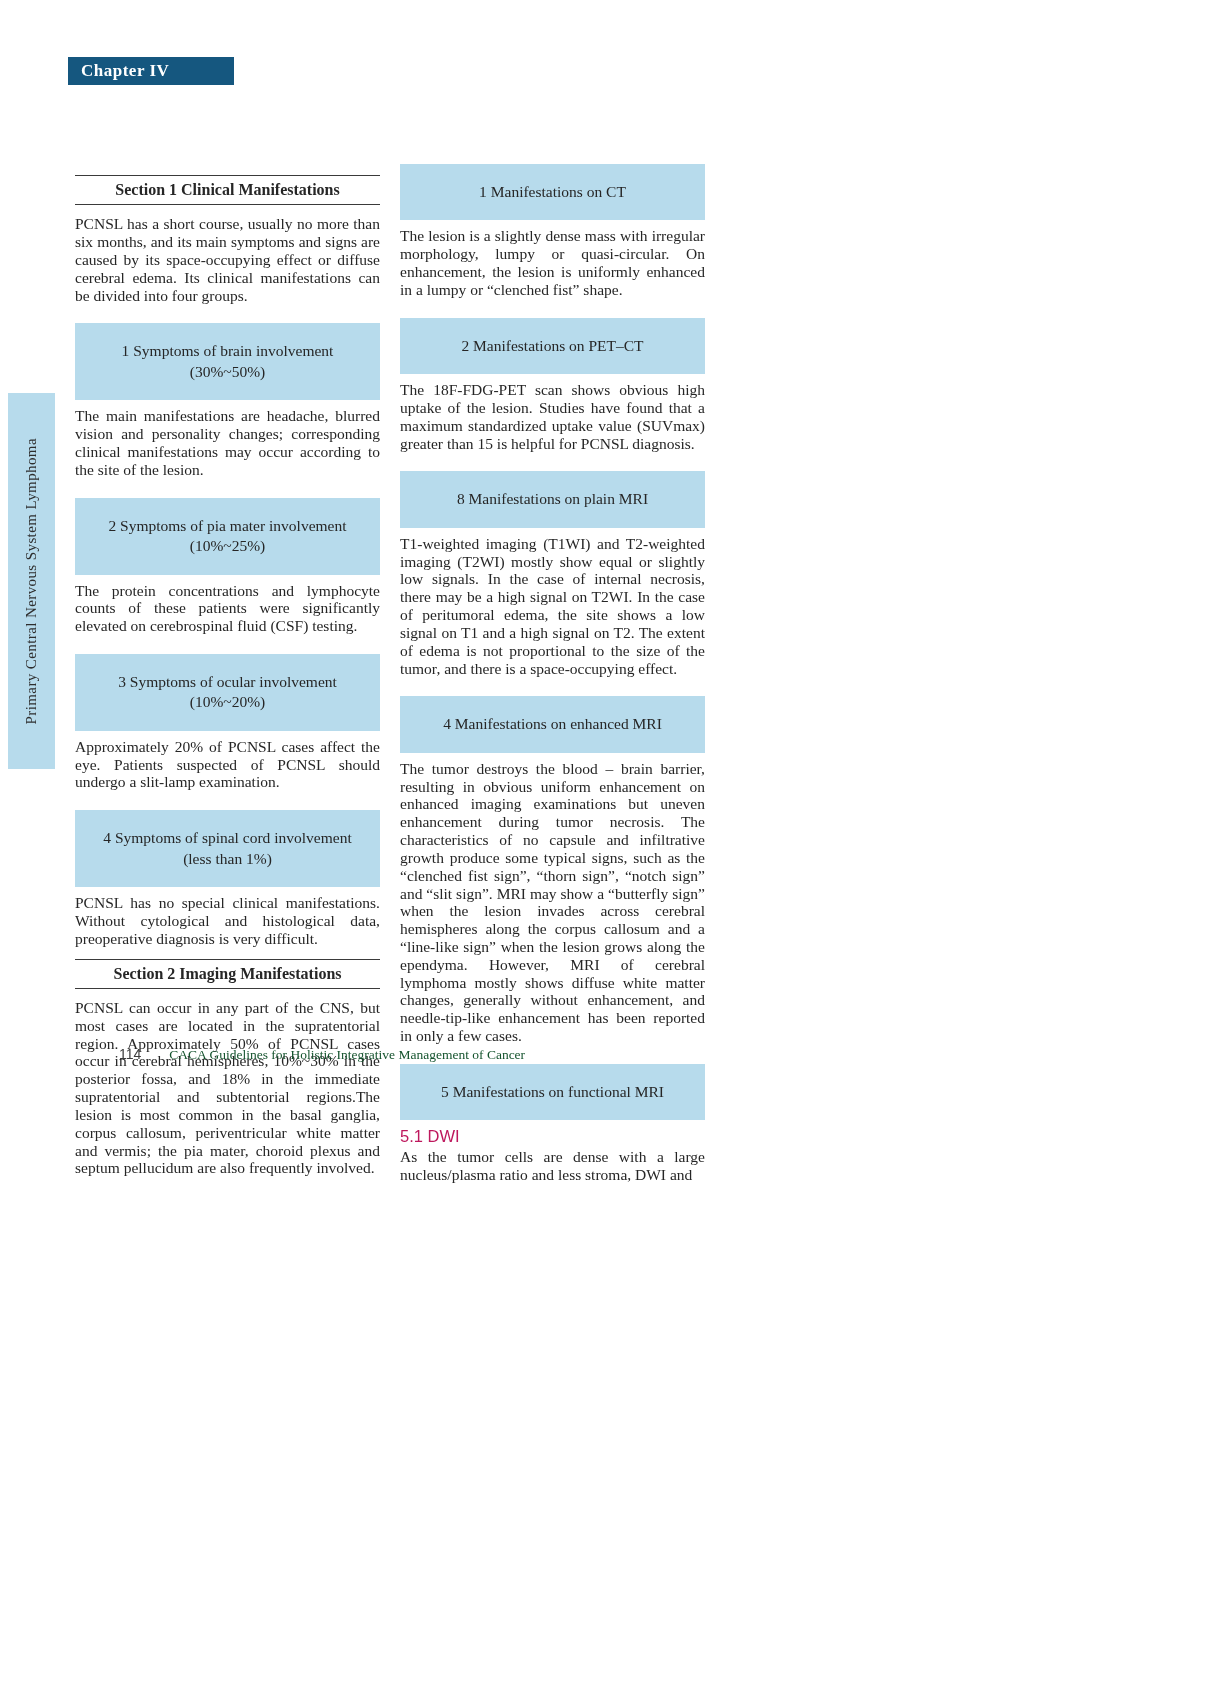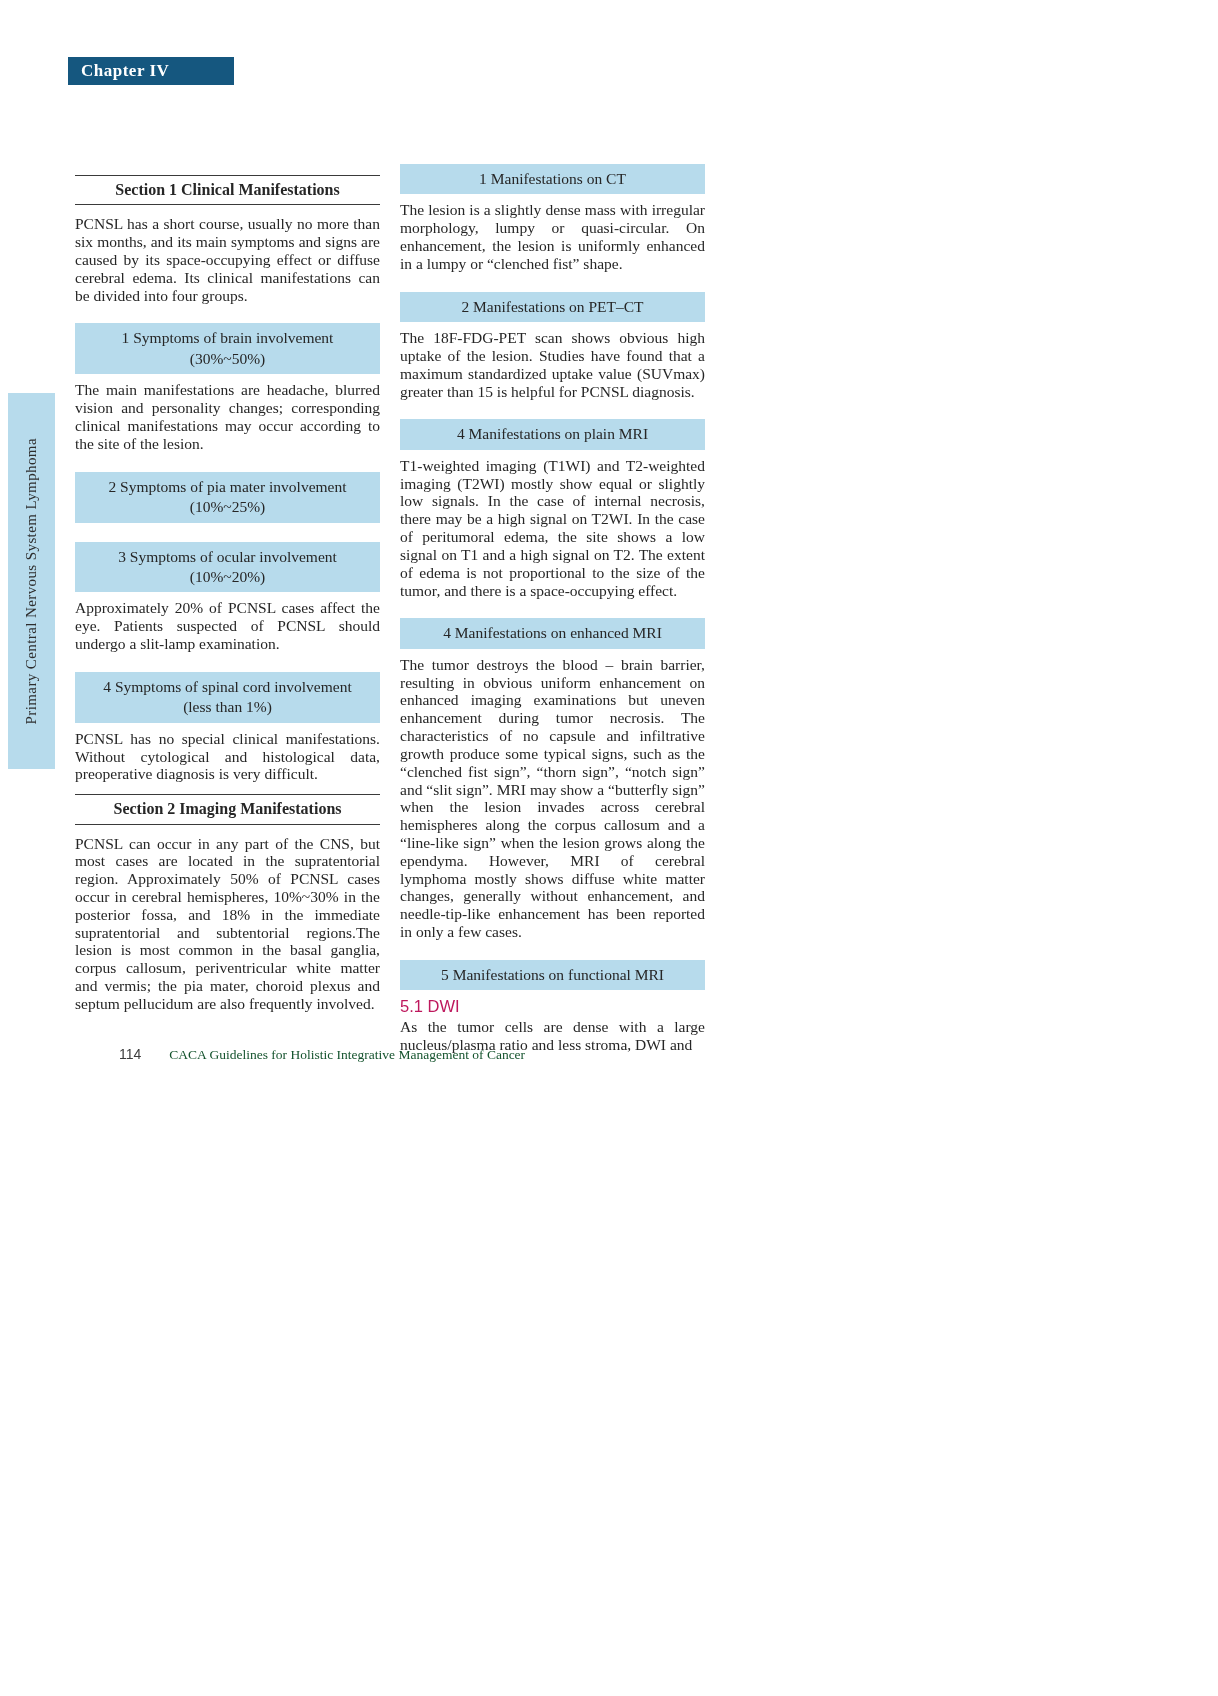--- a/index.html
+++ b/index.html
@@ -28,21 +28,21 @@
   }
   .content { position:absolute; left:75px; top:164px; width:640px; display:flex; gap:20px; }
   .col { width:305px; font-size:15.5px; line-height:1.15; text-align:justify; }
   .sec-head {
     text-align:center; font-weight:700; font-size:16px;
     border-top:1.5px solid #3a3a3a; border-bottom:1.5px solid #3a3a3a;
     padding:5px 0; margin:11px 0 10px;
   }
   .sec-head.first { margin-top:11px; }
   .hbox {
-    background:#b7dbec; text-align:center; padding:5px 6px;
+    background:#b7dbec; text-align:center; padding:18px 6px;
     margin:19px 0 7px; line-height:1.32; font-size:15.5px;
   }
   .col-right .hbox.first { margin-top:0; }
   p.body { margin:0; }
   .subhead {
     font-family:"Liberation Sans", sans-serif; font-size:16.5px;
     color:#be185d; margin:3px 0 2px; text-align:left;
   }
   .footer { position:absolute; left:75px; top:1046px; display:flex; align-items:baseline; gap:28px; }
   .pagenum { font-family:"Liberation Sans", sans-serif; font-size:14px; color:#3c3c3c;margin-left:44px; }
@@ -71,20 +71,21 @@
       <div class="hbox">
         <div>1 Symptoms of brain involvement</div>
         <div>(30%~50%)</div>
       </div>
       <p class="body">The main manifestations are headache, blurred vision and personality changes; corresponding clinical manifestations may occur according to the site of the lesion.</p>
 
       <div class="hbox">
         <div>2 Symptoms of pia mater involvement</div>
         <div>(10%~25%)</div>
       </div>
+      <p class="body">The protein concentrations and lymphocyte counts of these patients were significantly elevated on cerebrospinal fluid (CSF) testing.</p>
 
       <div class="hbox">
         <div>3 Symptoms of ocular involvement</div>
         <div>(10%~20%)</div>
       </div>
       <p class="body">Approximately 20% of PCNSL cases affect the eye. Patients suspected of PCNSL should undergo a slit-lamp examination.</p>
 
       <div class="hbox">
         <div>4 Symptoms of spinal cord involvement</div>
         <div>(less than 1%)</div>
@@ -96,21 +97,21 @@
     </div>
 
     <div class="col col-right">
 
       <div class="hbox first">1 Manifestations on CT</div>
       <p class="body">The lesion is a slightly dense mass with irregular morphology, lumpy or quasi-circular. On enhancement, the lesion is uniformly enhanced in a lumpy or “clenched fist” shape.</p>
 
       <div class="hbox">2 Manifestations on PET–CT</div>
       <p class="body">The 18F-FDG-PET scan shows obvious high uptake of the lesion. Studies have found that a maximum standardized uptake value (SUVmax) greater than 15 is helpful for PCNSL diagnosis.</p>
 
-      <div class="hbox">4 Manifestations on plain MRI</div>
+      <div class="hbox">8 Manifestations on plain MRI</div>
       <p class="body">T1-weighted imaging (T1WI) and T2-weighted imaging (T2WI) mostly show equal or slightly low signals. In the case of internal necrosis, there may be a high signal on T2WI. In the case of peritumoral edema, the site shows a low signal on T1 and a high signal on T2. The extent of edema is not proportional to the size of the tumor, and there is a space-occupying effect.</p>
 
       <div class="hbox">4 Manifestations on enhanced MRI</div>
       <p class="body">The tumor destroys the blood – brain barrier, resulting in obvious uniform enhancement on enhanced imaging examinations but uneven enhancement during tumor necrosis. The characteristics of no capsule and infiltrative growth produce some typical signs, such as the “clenched fist sign”, “thorn sign”, “notch sign” and “slit sign”. MRI may show a “butterfly sign” when the lesion invades across cerebral hemispheres along the corpus callosum and a “line-like sign” when the lesion grows along the ependyma. However, MRI of cerebral lymphoma mostly shows diffuse white matter changes, generally without enhancement, and needle-tip-like enhancement has been reported in only a few cases.</p>
 
       <div class="hbox">5 Manifestations on functional MRI</div>
       <div class="subhead">5.1 DWI</div>
       <p class="body">As the tumor cells are dense with a large nucleus/plasma ratio and less stroma, DWI and</p>
 
     </div>

